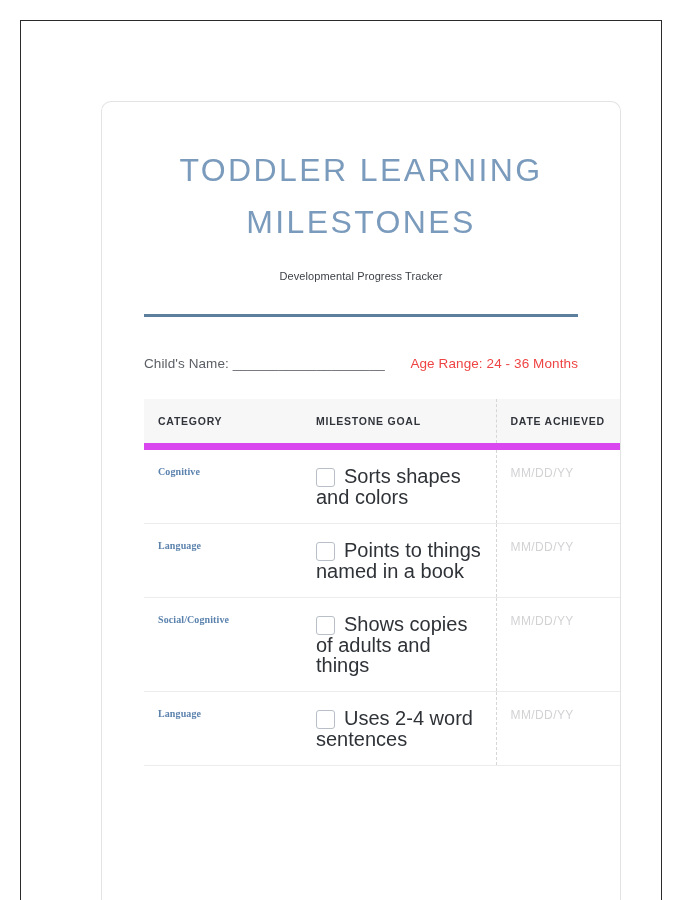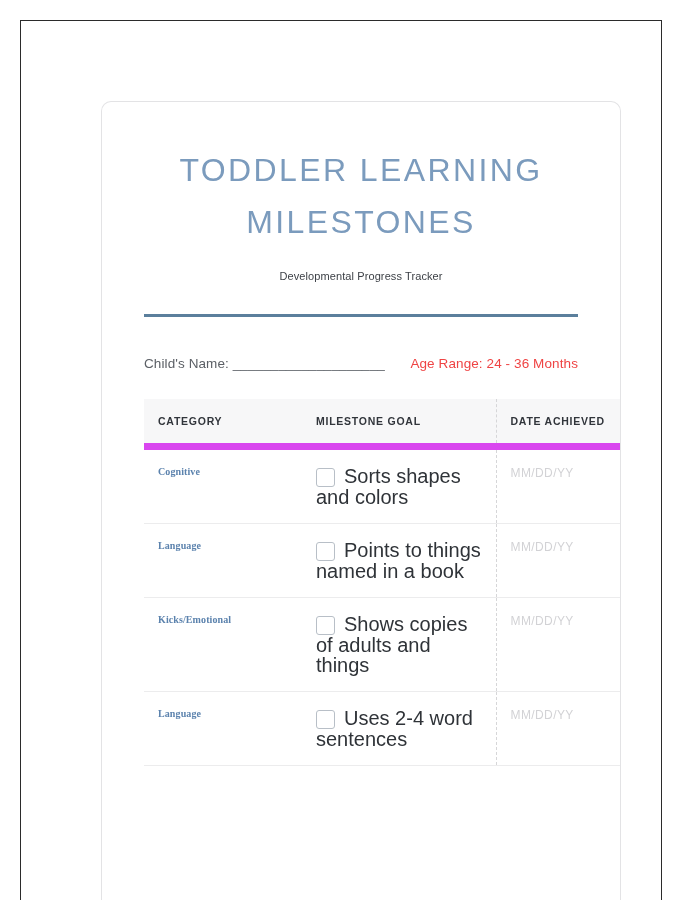--- a/index.html
+++ b/index.html
@@ -204,21 +204,21 @@
                 <td class="td-category">Cognitive</td>
                 <td class="td-goal"><span class="checkbox" role="checkbox" aria-checked="false"></span><span class="goal-text">Sorts shapes and colors</span></td>
                 <td class="td-date">MM/DD/YY</td>
               </tr>
               <tr>
                 <td class="td-category">Language</td>
                 <td class="td-goal"><span class="checkbox" role="checkbox" aria-checked="false"></span><span class="goal-text">Points to things named in a book</span></td>
                 <td class="td-date">MM/DD/YY</td>
               </tr>
               <tr>
-                <td class="td-category">Kicks/Emotional</td>
+                <td class="td-category">Social/Cognitive</td>
                 <td class="td-goal"><span class="checkbox" role="checkbox" aria-checked="false"></span><span class="goal-text">Shows copies of adults and things</span></td>
                 <td class="td-date">MM/DD/YY</td>
               </tr>
               <tr>
                 <td class="td-category">Language</td>
                 <td class="td-goal"><span class="checkbox" role="checkbox" aria-checked="false"></span><span class="goal-text">Uses 2-4 word sentences</span></td>
                 <td class="td-date">MM/DD/YY</td>
               </tr>
             </tbody>
         </table>

